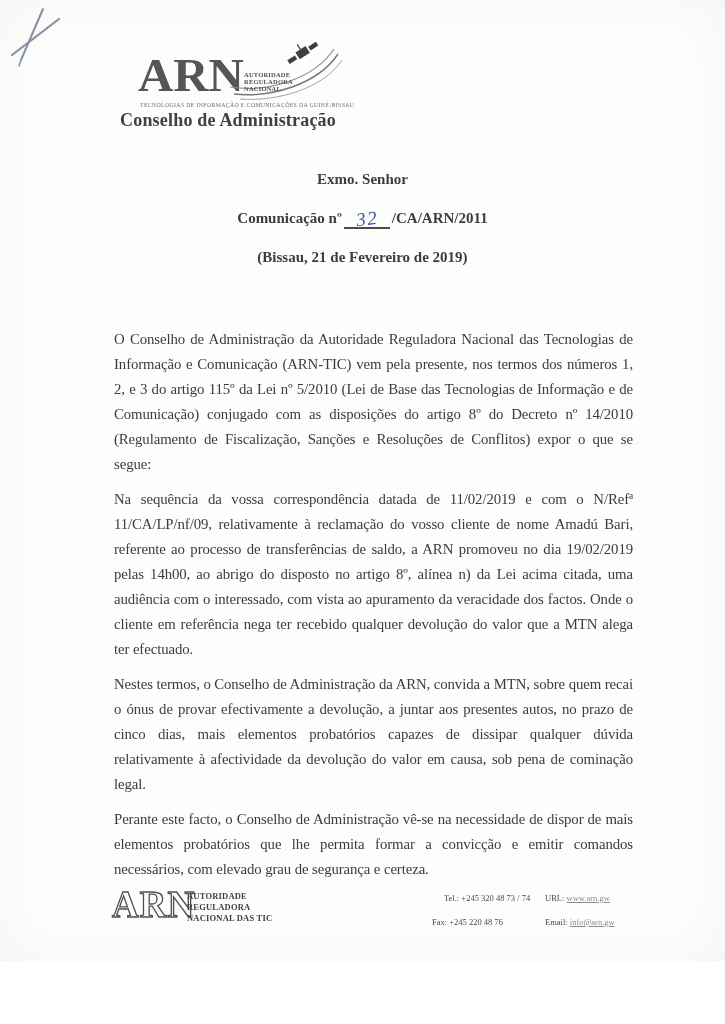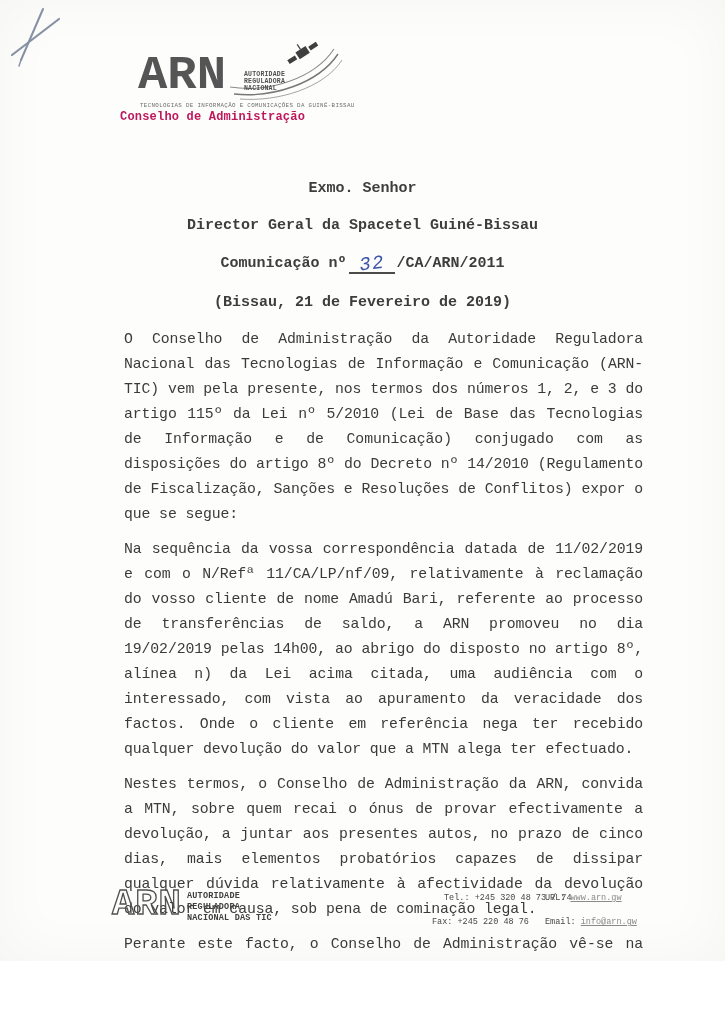--- a/index.html
+++ b/index.html
@@ -3,21 +3,21 @@
 <meta charset="utf-8">
 <style>
   * { margin:0; padding:0; box-sizing:border-box; }
   html,body { background:#ffffff; }
   .page {
     position:relative;
     width:725px; height:961px;
     margin:0 auto;
     background:#fdfdfc;
     overflow:hidden;
-    font-family:Liberation Mono, monospace;
+    font-family:Liberation Serif, serif;
     box-shadow: inset 0 0 60px rgba(0,0,0,0.035);
   }
 
   
   .x-mark { position:absolute; left:4px; top:2px; }
 
   
   .logo { position:absolute; left:138px; top:44px; width:205px; height:66px; }
   .logo-acronym {
     position:absolute; left:0; top:8px;
@@ -32,46 +32,46 @@
   }
   .logo-satellite { position:absolute; left:140px; top:-6px; }
   .logo-tagline {
     position:absolute; left:2px; top:58px;
     font-size:6px; color:#6e6e6e; letter-spacing:0.35px;
     white-space:nowrap; transform:scaleX(0.97); transform-origin:left;
   }
 
   .dept-heading {
     position:absolute; left:120px; top:110px;
-    font-size:12px; font-weight:700; color:#be185d; letter-spacing:0.2px;
+    font-size:18px; font-weight:700; color:#404040; letter-spacing:0.2px;
   }
 
   
   .address-block {
     position:absolute; left:105px; top:163px; width:515px;
     text-align:center; color:#3d3d3d; font-weight:700; font-size:15px;
   }
-  .address-block p { margin:17px 0 20px; line-height:17px; }
+  .address-block p { margin:8px 0 20px; line-height:17px; }
   .nr-slot {
     display:inline-block; min-width:46px;
     border-bottom:2px solid #4b4b4b;
     margin:0 2px; text-align:center; vertical-align:baseline;
   }
   .handwritten {
     display:inline-block;
     font-size:19px; font-style:italic; font-weight:400;
     color:#3d55a8; letter-spacing:1.5px;
     transform:rotate(-7deg) translateY(2px);
   }
 
   
   .body-text {
     position:absolute; left:114px; top:327px; width:519px;
     font-size:14.8px; line-height:25px; letter-spacing:-0.1px;
-    color:#3b3b3b; text-align:justify;margin-left:10px;
+    color:#3b3b3b; text-align:justify;
   }
   .body-text p { margin:0 0 10px; }
 
   
   .f-logo {
     position:absolute; left:112px; top:886px;
     font-size:37px; line-height:1; font-weight:700; letter-spacing:1px;
     color:transparent; -webkit-text-stroke:1.3px #4f4f4f;
   }
   .f-org {
@@ -122,21 +122,20 @@
       <div>REGULADORA</div>
       <div>NACIONAL</div>
     </div>
     <div class="logo-tagline">TECNOLOGIAS DE INFORMAÇÃO E COMUNICAÇÕES DA GUINÉ-BISSAU</div>
   </div>
 
   <h1 class="dept-heading">Conselho de Administração</h1>
 
   <section class="address-block">
     <p>Exmo. Senhor</p>
-    <p>Director Geral da Spacetel Guiné-Bissau</p>
     <p><span>Comunicação nº</span><span class="nr-slot"><span class="handwritten">32</span></span><span>/CA/ARN/2011</span></p>
     <p>(Bissau, 21 de Fevereiro de 2019)</p>
   </section>
 
   <section class="body-text">
     <p>O Conselho de Administração da Autoridade Reguladora Nacional das Tecnologias de Informação e Comunicação (ARN-TIC) vem pela presente, nos termos dos números 1, 2, e 3 do artigo 115º da Lei nº 5/2010 (Lei de Base das Tecnologias de Informação e de Comunicação) conjugado com as disposições do artigo 8º do Decreto nº 14/2010 (Regulamento de Fiscalização, Sanções e Resoluções de Conflitos) expor o que se segue:</p>
     <p>Na sequência da vossa correspondência datada de 11/02/2019 e com o N/Refª 11/CA/LP/nf/09, relativamente à reclamação do vosso cliente de nome Amadú Bari, referente ao processo de transferências de saldo, a ARN promoveu no dia 19/02/2019 pelas 14h00, ao abrigo do disposto no artigo 8º, alínea n) da Lei acima citada, uma audiência com o interessado, com vista ao apuramento da veracidade dos factos. Onde o cliente em referência nega ter recebido qualquer devolução do valor que a MTN alega ter efectuado.</p>
     <p>Nestes termos, o Conselho de Administração da ARN, convida a MTN, sobre quem recai o ónus de provar efectivamente a devolução, a juntar aos presentes autos, no prazo de cinco dias, mais elementos probatórios capazes de dissipar qualquer dúvida relativamente à afectividade da devolução do valor em causa, sob pena de cominação legal.</p>
     <p>Perante este facto, o Conselho de Administração vê-se na necessidade de dispor de mais elementos probatórios que lhe permita formar a convicção e emitir comandos necessários, com elevado grau de segurança e certeza.</p>
   </section>

